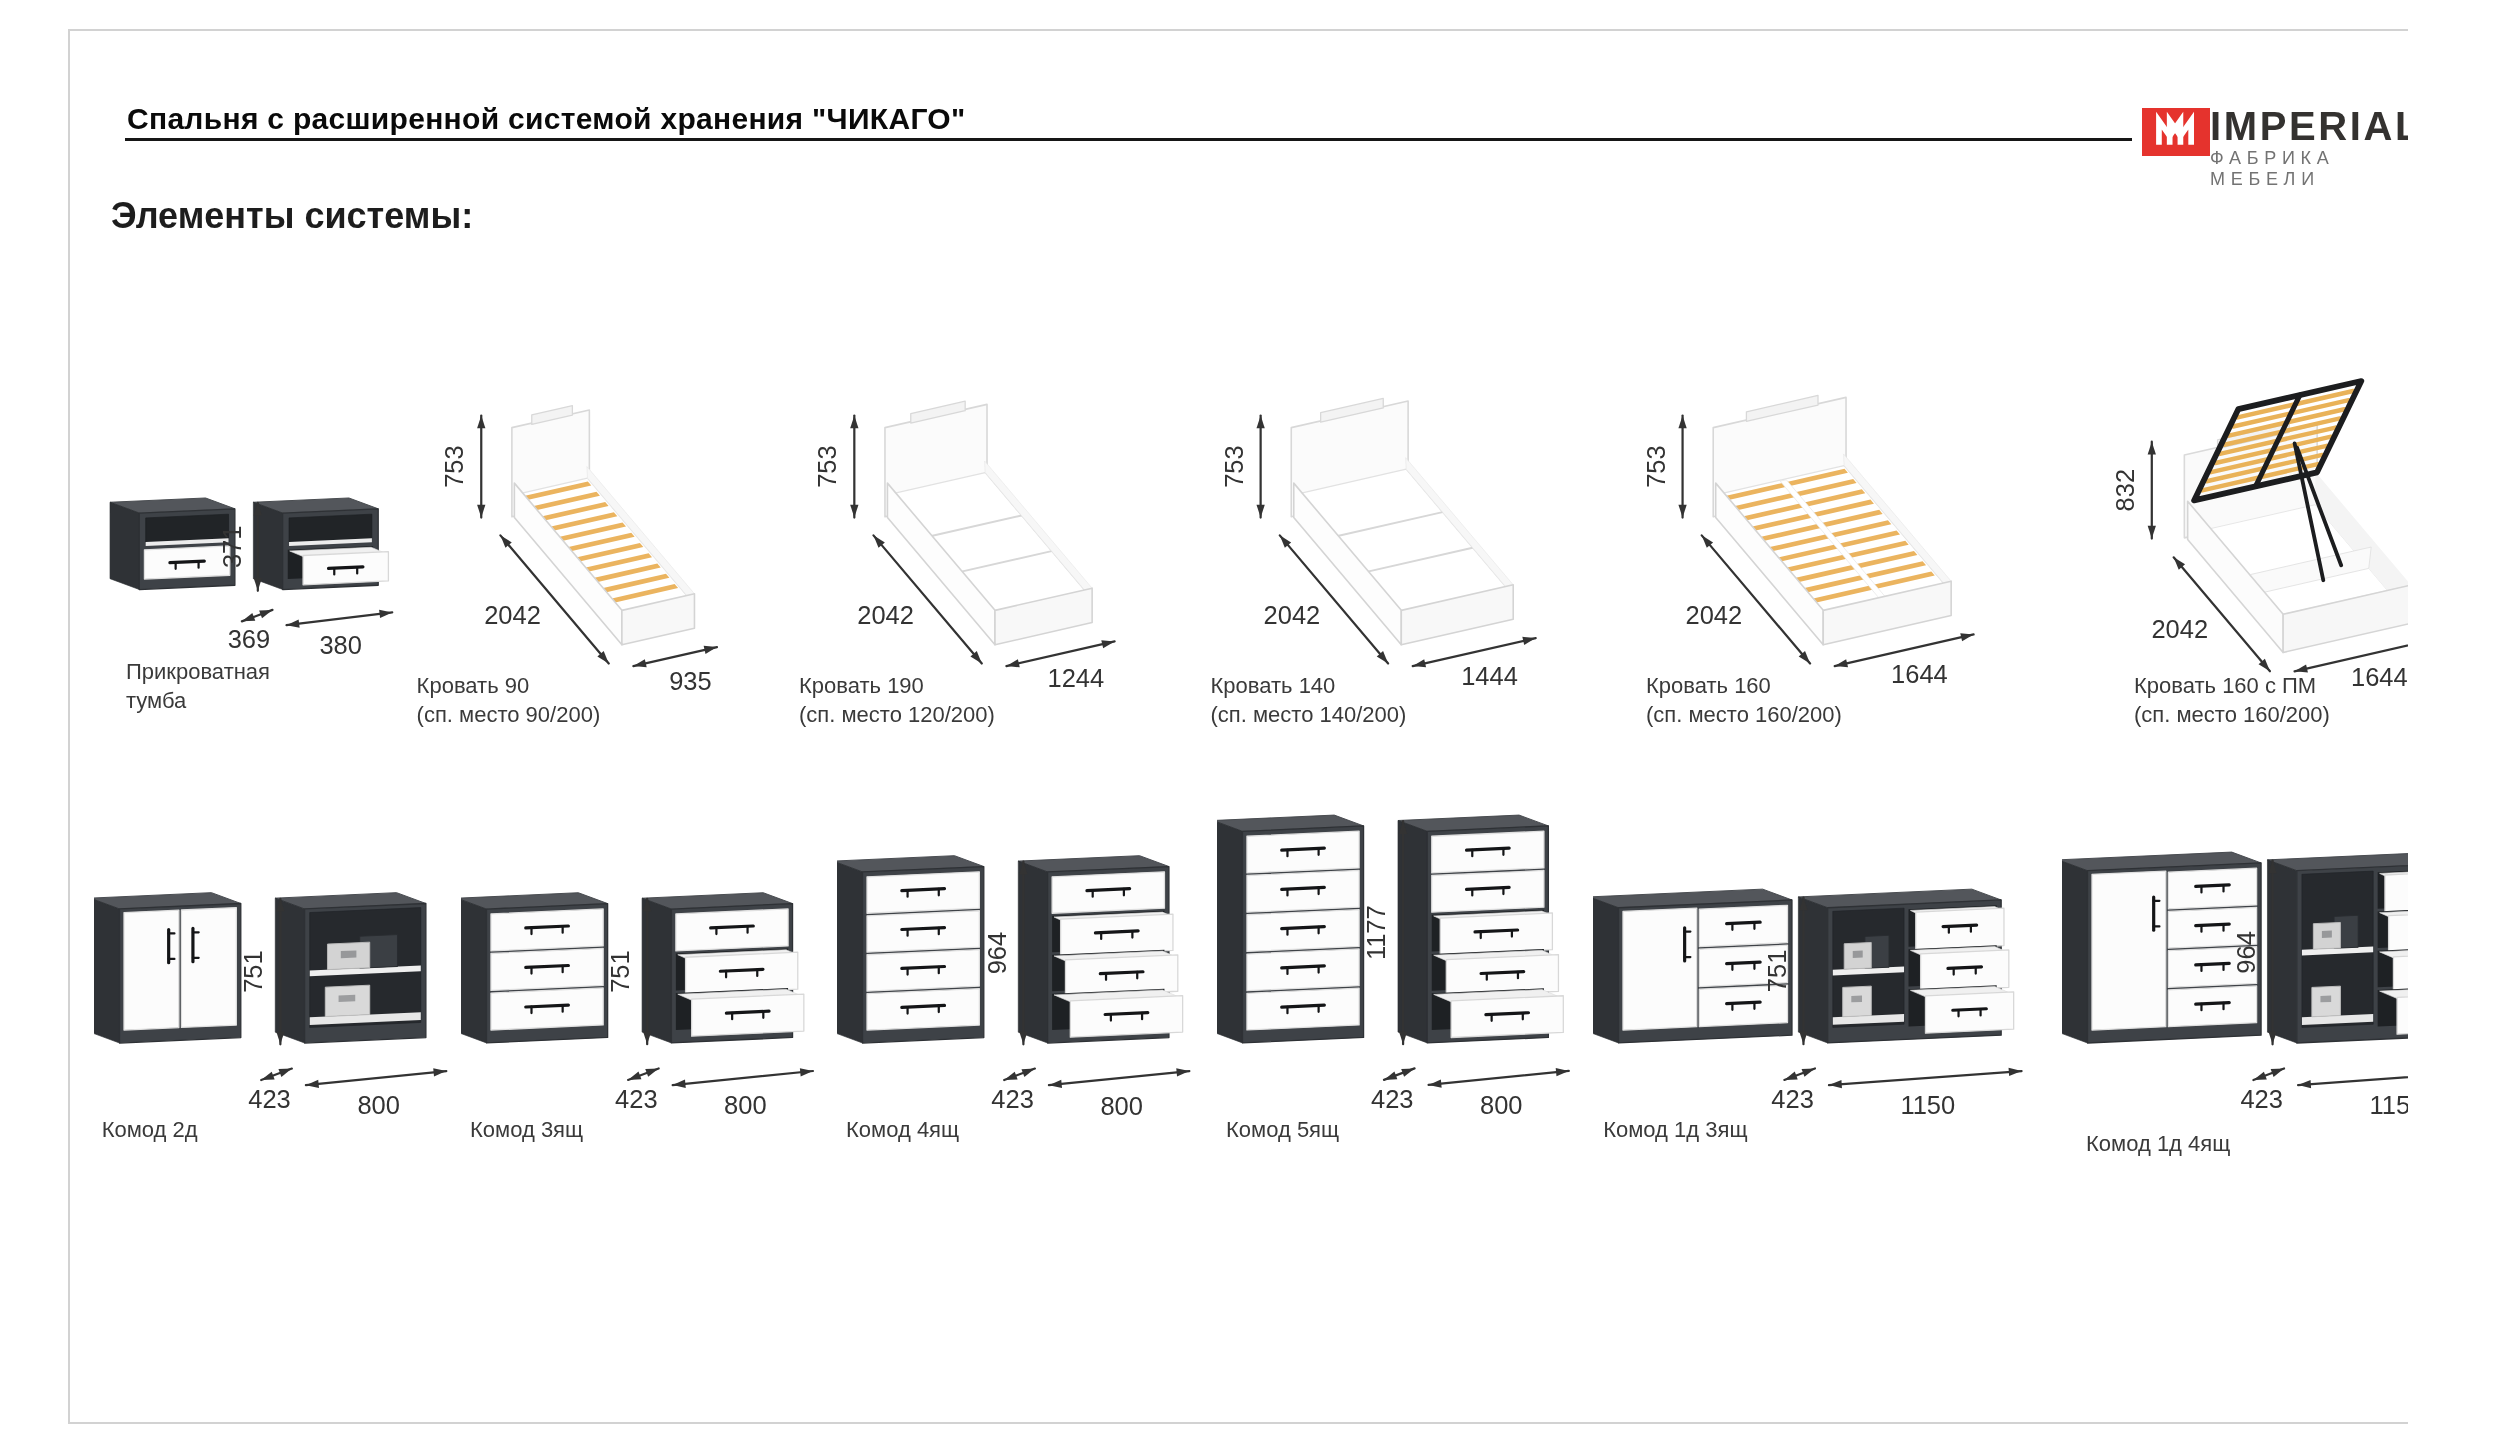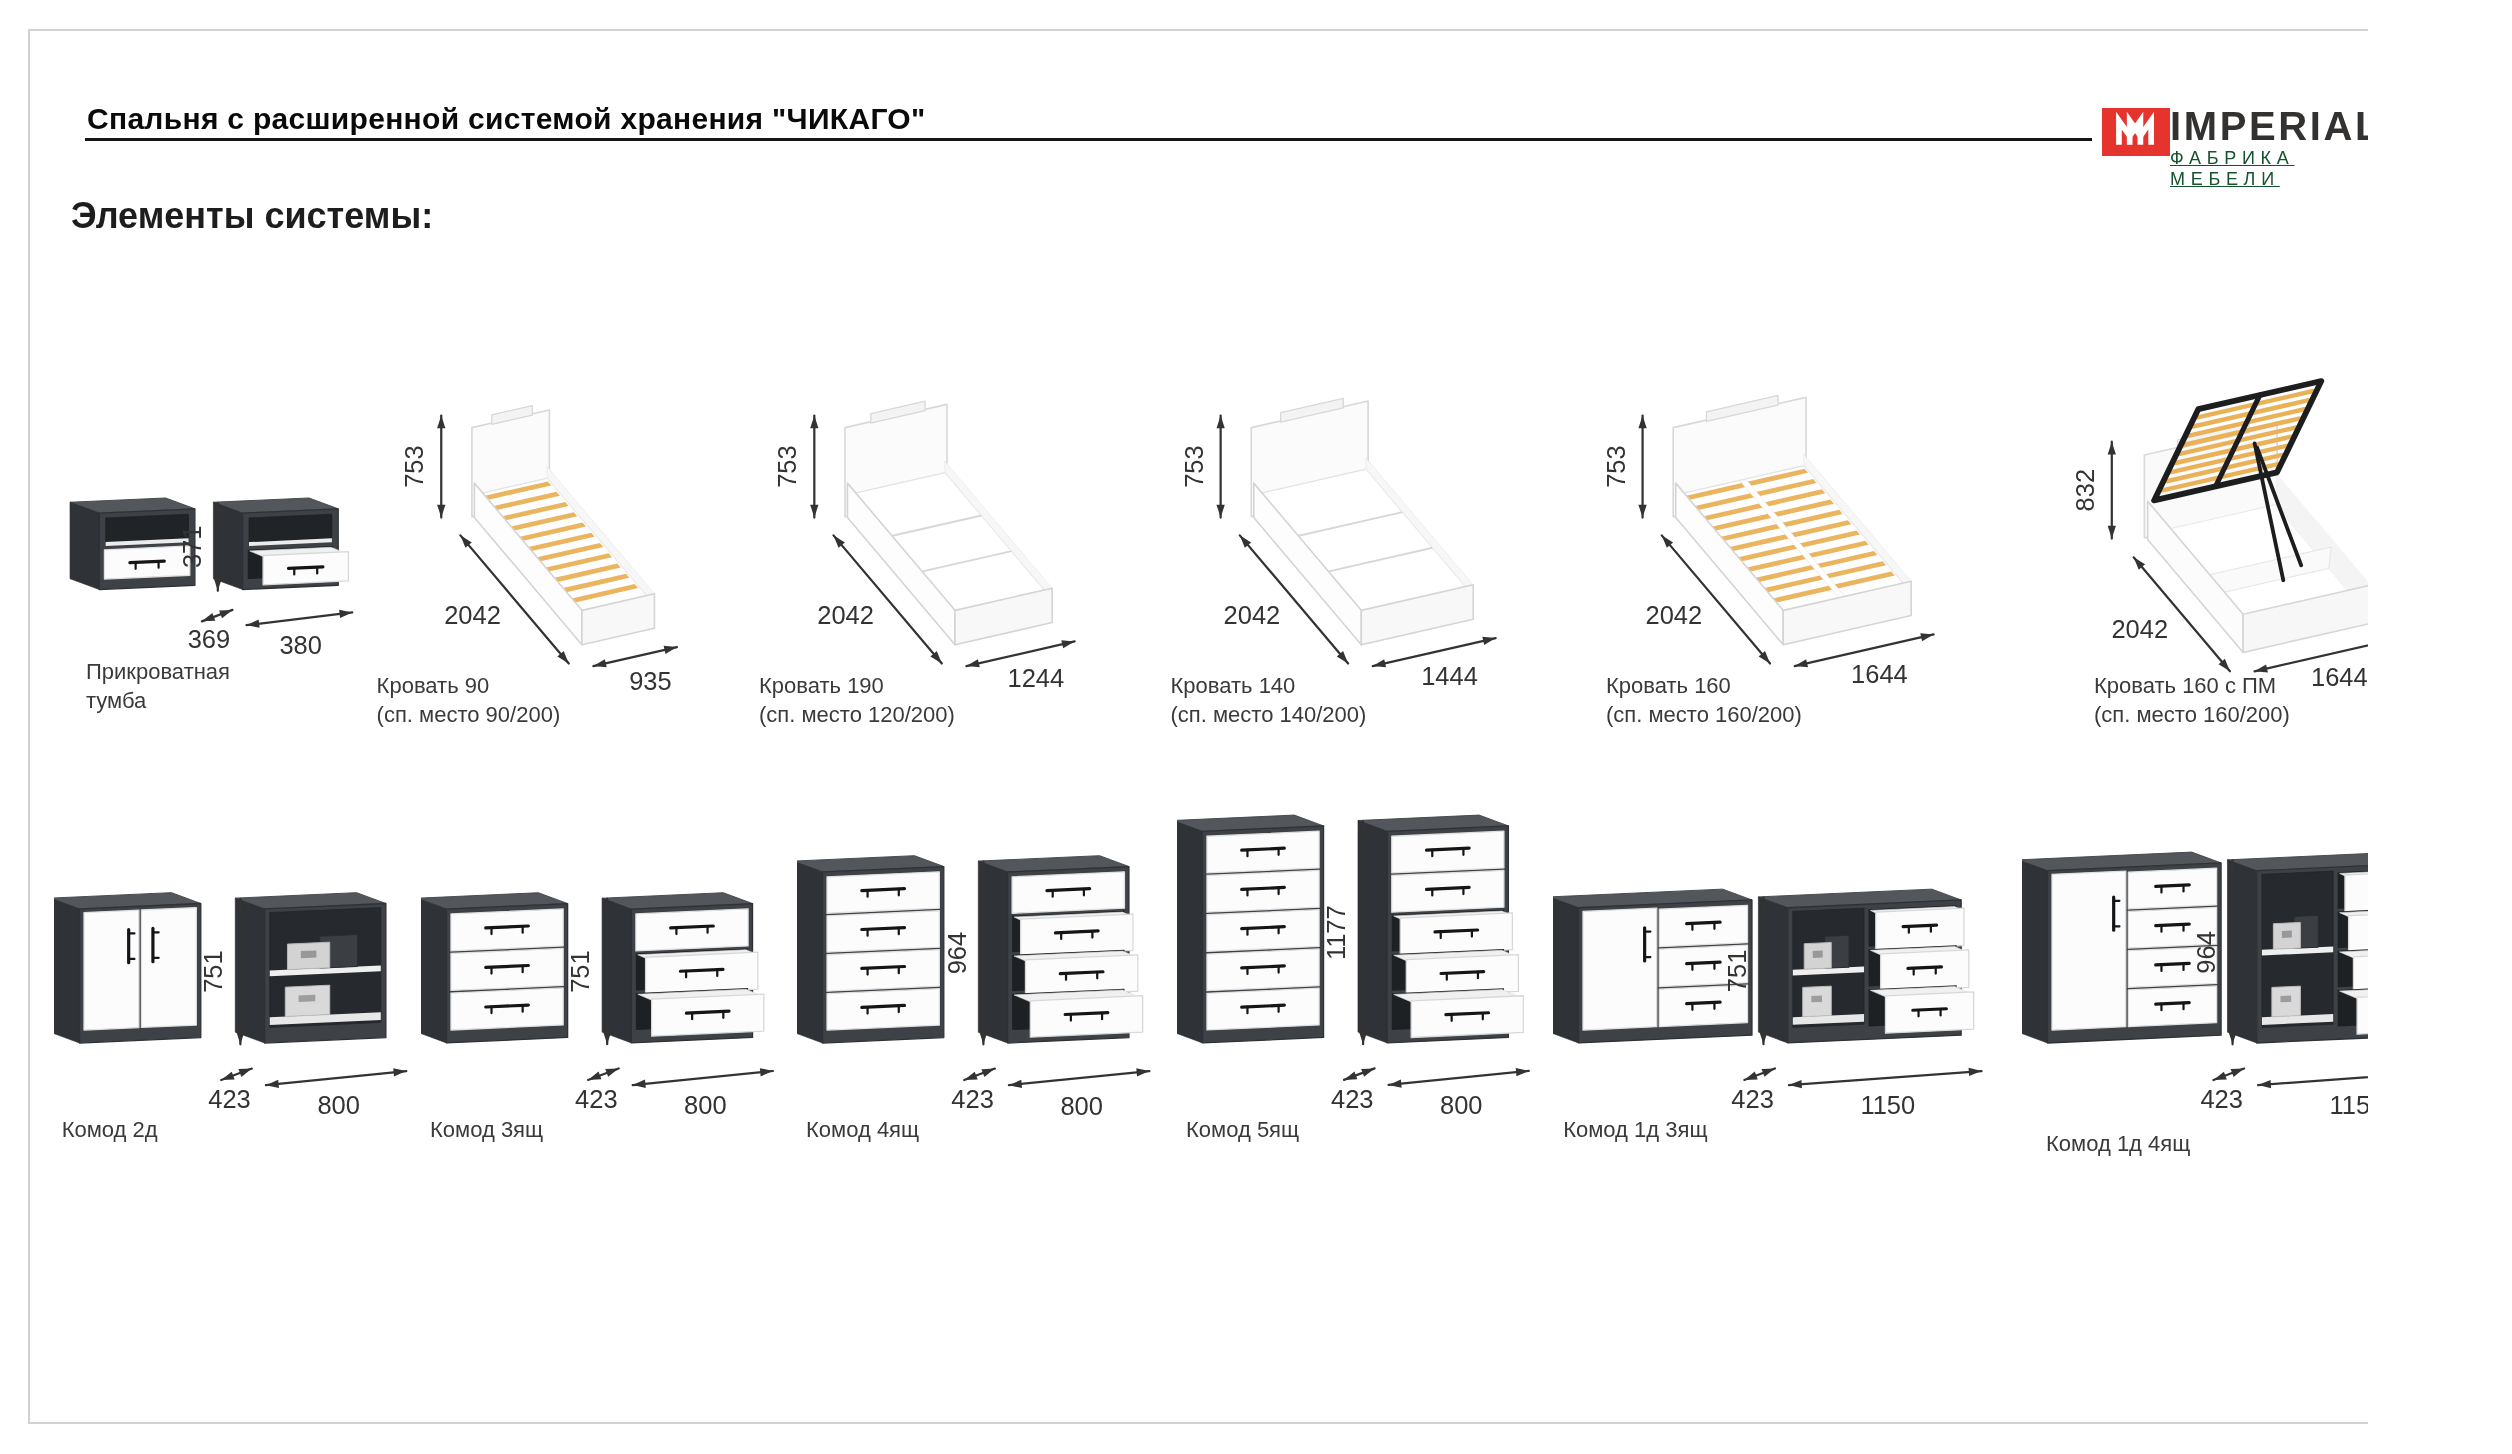--- a/index.html
+++ b/index.html
@@ -1,27 +1,27 @@
 <!DOCTYPE html>
 <html style="font-size:10.2px"><head>
 <meta charset="utf-8">
 <style>
   html,body{margin:0;padding:0;background:#ffffff;}
   .page{position:relative;width:2368px;height:1455px;background:#fff;overflow:hidden;
-        font-family:"Liberation Sans","DejaVu Sans",sans-serif;}
+        font-family:"Liberation Sans","DejaVu Sans",sans-serif;margin-left:40px;}
   .frame{position:absolute;left:28px;top:29px;width:2453px;height:1395px;
          border:2.6px solid #d2d2d2;box-sizing:border-box;}
   .title{position:absolute;left:87px;top:82px;font-size:30px;font-weight:bold;
          color:#0a0a0a;letter-spacing:0.3px;white-space:nowrap;}
   .rule{position:absolute;left:85px;top:138px;width:2007px;height:3.2px;background:#161616;}
   .section-title{position:absolute;left:71px;top:165px;font-size:36px;color:#1d1d1d;white-space:nowrap;}
   .logo{position:absolute;left:2102px;top:108px;display:flex;gap:0;align-items:flex-start;}
   .logo-mark{width:68px;height:48px;background:#e5332d;flex:0 0 auto;}
   .logo-name{font-size:40px;font-weight:bold;letter-spacing:2.6px;color:#343230;line-height:.92;}
-  .logo-tagline{font-size:18px;letter-spacing:5.7px;color:#14532d;margin-top:3.2px;text-decoration:underline;}
+  .logo-tagline{font-size:18px;letter-spacing:5.7px;color:#737373;margin-top:3.2px;}
   figure.card{position:absolute;margin:0;padding:0;}
   figure.card svg{position:absolute;left:0;top:0;}
   .cap{position:absolute;margin:0;}
   .cap-line{font-size:22px;color:#3a3a3a;line-height:1.32;white-space:nowrap;}
   .cap-wrap .cap-line{white-space:normal;max-width:179px;}
 </style>
 </head>
 <body>
 
 <div class="page">

